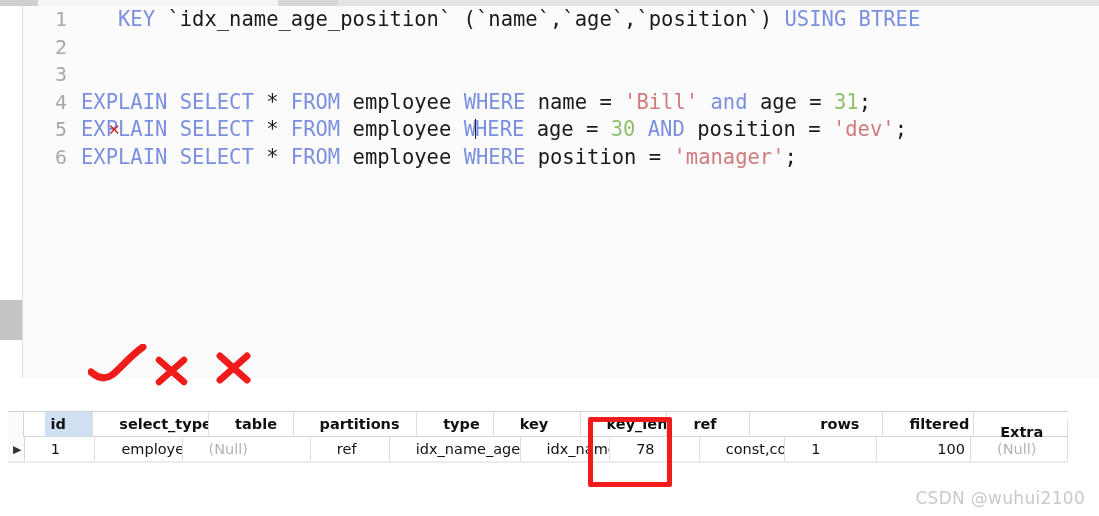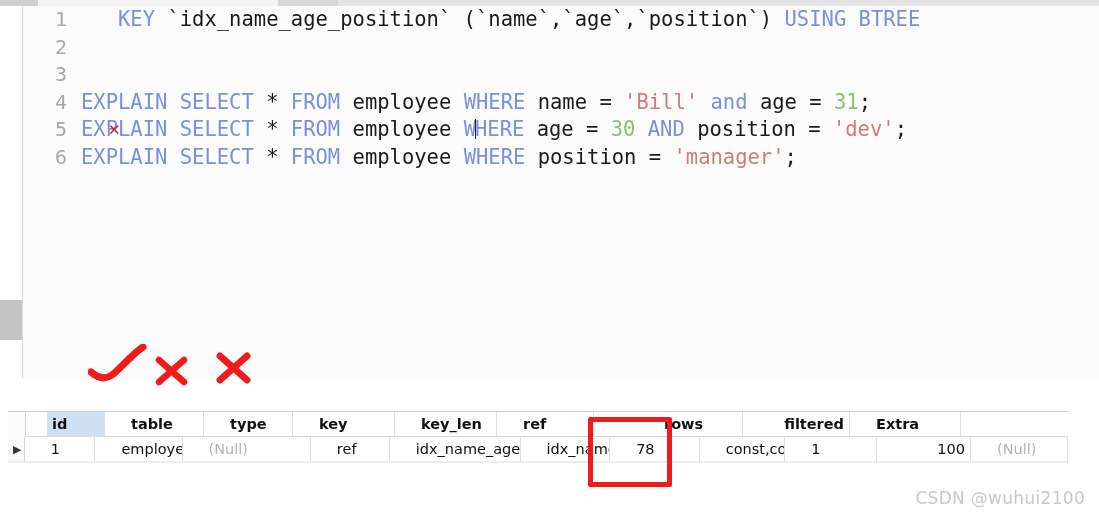--- a/index.html
+++ b/index.html
@@ -199,28 +199,30 @@
     <div class="red-dot">✕</div>
   </div>
 
   <div class="results">
 
 
     <div class="grid" id="result-grid">
         <div class="grid-row head">
           <div class="cell rowmark" style="width: 18px;"></div>
           <div class="cell sel-head" style="width: 58px;">id</div>
+          <div class="cell" style="width: 118px;">select_type</div>
           <div class="cell" style="width: 78px;">table</div>
+          <div class="cell" style="width: 128px;">partitions</div>
           <div class="cell" style="width: 68px;">type</div>
           <div class="cell" style="width: 81px;">key</div>
           <div class="cell" style="width: 81px;">key_len</div>
           <div class="cell" style="width: 76px;">ref</div>
           <div class="cell" style="width: 84px; margin-left: 44px;">rows</div>
           <div class="cell num" style="width: 86px;">filtered</div>
-          <div class="cell" style="width: 90px;">Extra</div>
+          <div class="cell" style="width: 90px; margin-top: 8px;">Extra</div>
         </div>
         <div class="grid-row body">
           <div class="cell rowmark" style="width: 18px;">▶</div>
           <div class="cell" style="width: 58px;">1</div>
           <div class="cell" style="width: 78px;">employee</div>
           <div class="cell null" style="width: 128px;">(Null)</div>
           <div class="cell" style="width: 68px;">ref</div>
           <div class="cell" style="width: 131px;">idx_name_age_position</div>
           <div class="cell" style="width: 81px;">idx_name_age_position</div>
           <div class="cell" style="width: 81px;">78</div>

